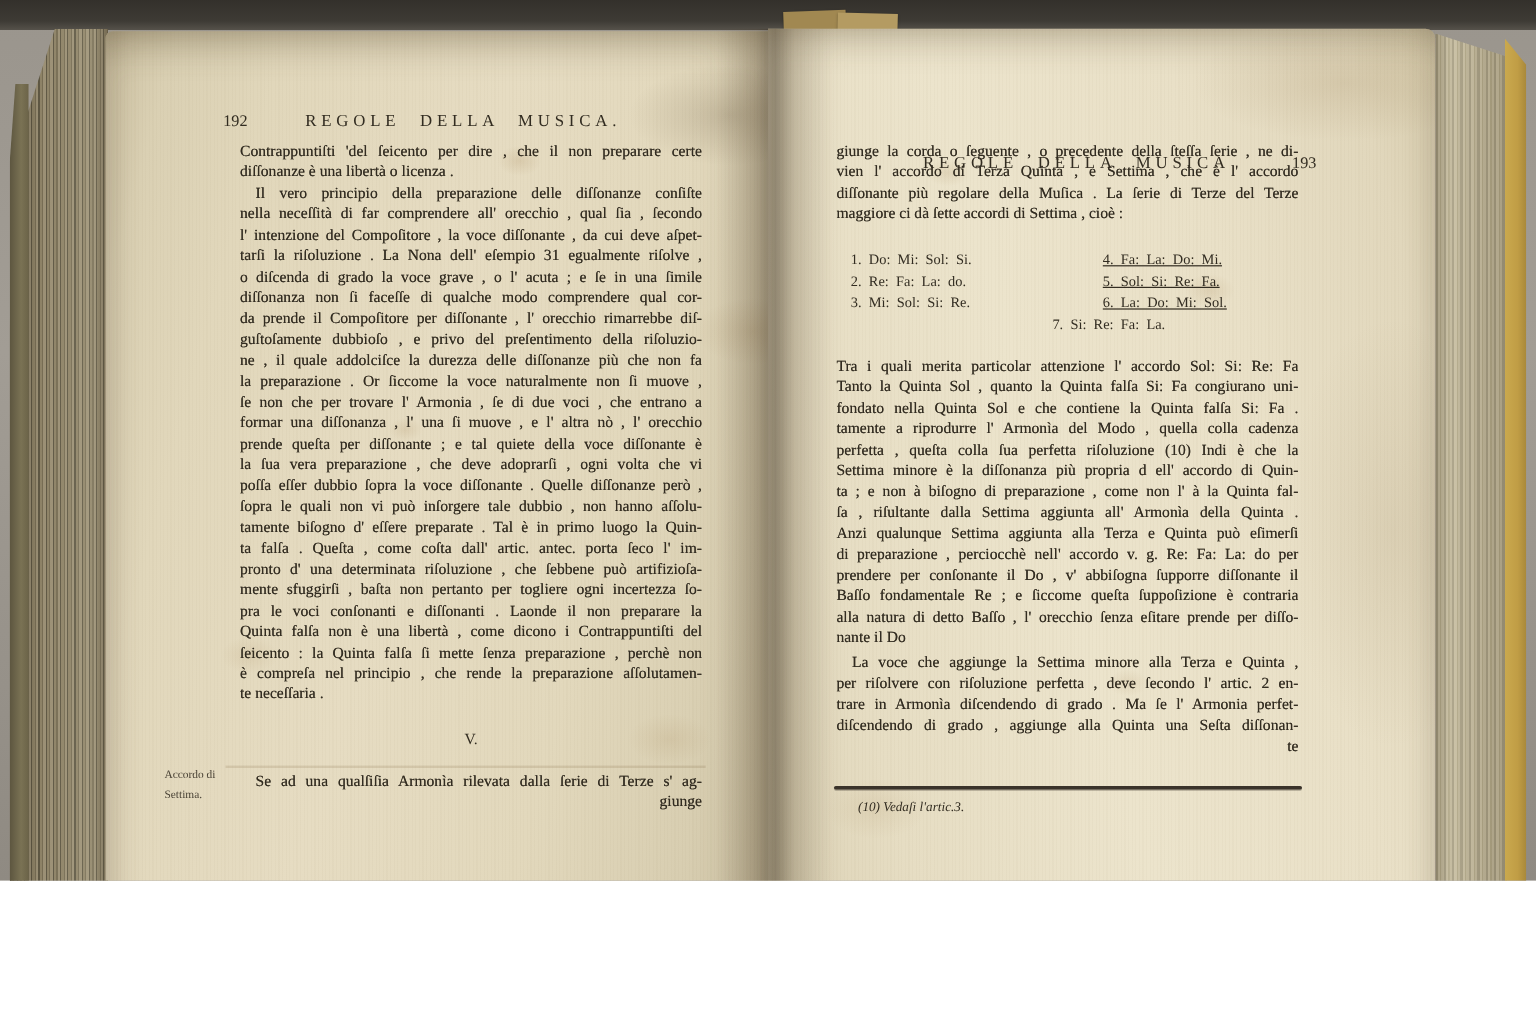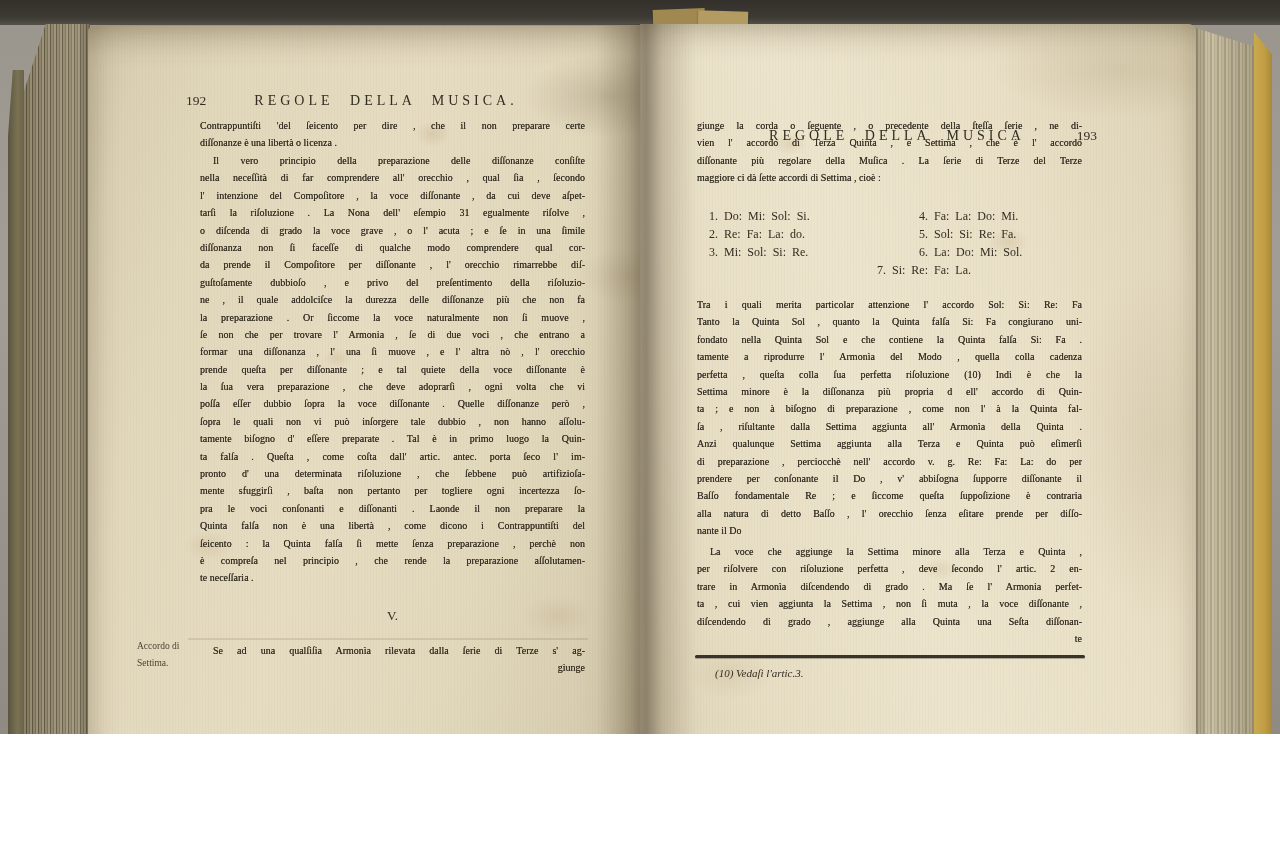--- a/index.html
+++ b/index.html
@@ -68,21 +68,21 @@
     radial-gradient(ellipse 60px 36px at 90px 650px,rgba(140,100,45,0.09),transparent 70%),
     radial-gradient(ellipse 120px 240px at 520px 420px,rgba(120,95,55,0.10),transparent 75%);}
   .gutter{position:absolute;left:596px;top:24px;width:100px;height:770px;z-index:4;pointer-events:none;
     background:linear-gradient(90deg,rgba(70,55,35,0) 0%,rgba(70,55,35,0.16) 34%,rgba(48,38,24,0.34) 50%,rgba(70,55,35,0.14) 66%,rgba(70,55,35,0) 100%);}
   
   .header{position:absolute;display:grid;grid-template-columns:46px 1fr 46px;align-items:baseline;height:18px;}
   .running-title{grid-column:2;text-align:center;font-size:14px;letter-spacing:4px;word-spacing:9px;white-space:nowrap;}
   .pagenum{font-size:13.5px;}
   .header-left .pagenum{grid-column:1;text-align:left;}
   .header-right .pagenum{grid-column:3;text-align:right;margin-top:36px;}
-  .para{position:absolute;font-size:10px;text-shadow:0 0 0.4px rgba(50,44,33,0.8);}
+  .para{position:absolute;font-size:13px;text-shadow:0 0 0.4px rgba(50,44,33,0.8);}
   .line{height:17.4px;line-height:17.4px;overflow:hidden;}
   .j{text-align:justify;text-align-last:justify;}
   .indent .line:first-child{text-indent:13px;}
   .catchword{height:17.4px;line-height:17.4px;text-align:right;}
   .section-v{position:absolute;font-size:13px;text-align:center;}
   .margin-note{position:absolute;font-size:9.5px;line-height:12.5px;color:#4a4336;}
   .chord-list{position:absolute;font-size:12px;}
   .chord-col{position:absolute;top:0;}
   .chord-col .line,.chord-center{height:18px;line-height:18px;overflow:visible;word-spacing:3px;}
   .chord-center{position:absolute;}
@@ -178,21 +178,21 @@
         <div class="line j">diſſonante più regolare della Muſica . La ſerie di Terze del Terze</div>
         <div class="line">maggiore ci dà ſette accordi di Settima , cioè :</div>
       </div>
 
     <div class="chord-list" style="left:57px;top:183px;width:388px;height:74px;">
       <div class="chord-col" style="left:12px;">
           <div class="line">1. Do: Mi: Sol: Si.</div>
           <div class="line">2. Re: Fa: La: do.</div>
           <div class="line">3. Mi: Sol: Si: Re.</div>
         </div>
-      <div class="chord-col" style="left:222px;">
+      <div class="chord-col" style="left:222px;text-decoration:underline;">
           <div class="line">4. Fa: La: Do: Mi.</div>
           <div class="line">5. Sol: Si: Re: Fa.</div>
           <div class="line">6. La: Do: Mi: Sol.</div>
         </div>
       <div class="chord-center" style="left:180px;top:54px;">7. Si: Re: Fa: La.</div>
     </div>
 
     <div class="para" style="left:57px;top:272px;width:385px;">
         <div class="line j">Tra i quali merita particolar attenzione l' accordo Sol: Si: Re: Fa</div>
         <div class="line j">Tanto la Quinta Sol , quanto la Quinta falſa Si: Fa congiurano uni-</div>
@@ -208,21 +208,20 @@
         <div class="line j">Baſſo fondamentale Re ; e ſiccome queſta ſuppoſizione è contraria</div>
         <div class="line j">alla natura di detto Baſſo , l' orecchio ſenza eſitare prende per diſſo-</div>
         <div class="line">nante il Do</div>
       </div>
 
     <div class="para indent" style="left:57px;top:519px;width:385px;">
       <div>
           <div class="line j">La voce che aggiunge la Settima minore alla Terza e Quinta ,</div>
           <div class="line j">per riſolvere con riſoluzione perfetta , deve ſecondo l' artic. 2 en-</div>
           <div class="line j">trare in Armonìa diſcendendo di grado . Ma ſe l' Armonia perfet-</div>
-          <div class="line j">ta , cui vien aggiunta la Settima , non ſi muta , la voce diſſonante ,</div>
           <div class="line j">diſcendendo di grado , aggiunge alla Quinta una Seſta diſſonan-</div>
         </div>
       <div class="catchword">te</div>
     </div>
 
     <div class="footnote-rule" style="left:55px;top:631px;width:390px;"></div>
     <div class="footnote" style="left:75px;top:643px;width:300px;">(10) Vedaſi l'artic.3.</div>
   </div>
 
   <div class="gutter"></div>

